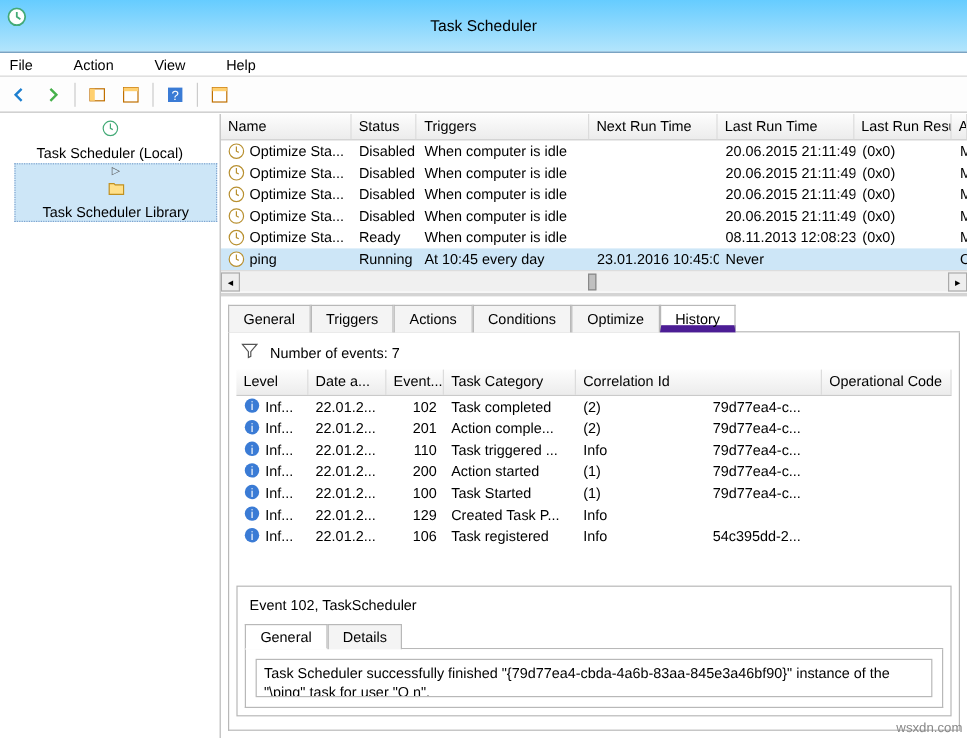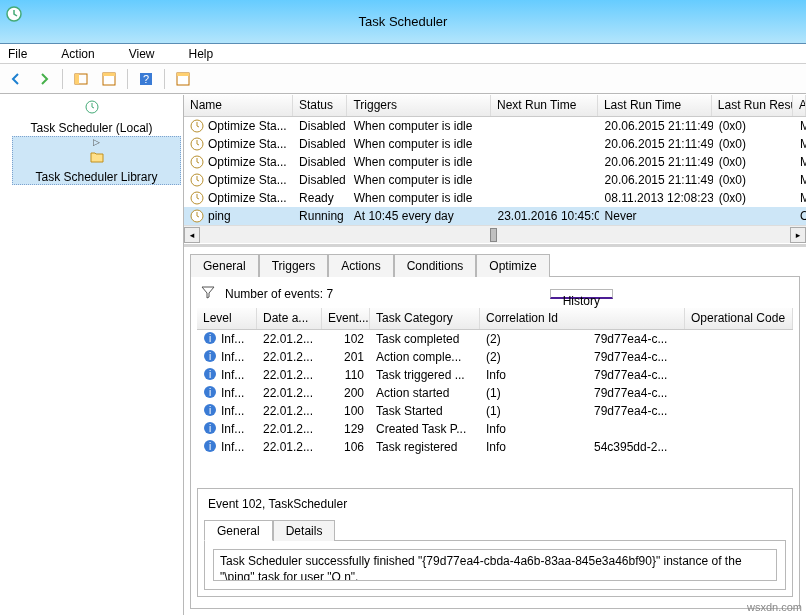--- a/index.html
+++ b/index.html
@@ -39,21 +39,21 @@
   .col-last { width: 115px; }
   .col-res { width: 82px; }
   .col-au  { flex:1; }
   .hscroll { height: 18px; background: #f0f0f0; border-top:1px solid #ddd; display:flex; align-items:center; }
   .hscroll .thumb { height:14px; width:7px; background:#c0c0c0; margin-left:290px; border:1px solid #888; }
   .hscroll .btn { width:16px; height:16px; border:1px solid #aaa; background:#eee; display:flex; align-items:center; justify-content:center; font-size:9px; }
   
   .detail { flex:1; border-top: 3px solid #d4d4d4; padding: 6px; display:flex; flex-direction:column; overflow:hidden;justify-content:flex-end;}
   .tabs { display: flex; height: 24px; border-bottom: 1px solid #b8b8b8; position:relative; }
   .tab { padding: 4px 12px 3px; border: 1px solid #b8b8b8; border-bottom: none; background: #f4f4f4; margin-right: 0px; position:relative; top:1px; cursor:default; }
-  .tab.active { background: #fff; border-bottom: 2px solid #4c1d95; z-index:2;margin-top:35px; }
+  .tab.active { background: #fff; border-bottom: 6px solid #4c1d95; z-index:2; }
   .tab-content { flex:1; border: 1px solid #b8b8b8; border-top:none; background:#fff; padding:6px; display:flex; flex-direction:column; overflow:hidden;}
   .filter-bar { display:flex; align-items:center; gap:10px; padding:2px 4px 6px; }
   
   .hist-header { display:flex; height:22px; background: linear-gradient(#fdfdfd,#ececec); border-bottom:1px solid #cacaca; }
   .hh { border-right:1px solid #dcdcdc; padding:3px 6px; overflow:hidden; white-space:nowrap; }
   .hc { padding:1px 6px; overflow:hidden; white-space:nowrap; text-overflow:ellipsis; display:flex; align-items:center; gap:4px;}
   .hist-row { display:flex; height:18px; align-items:center; }
   .hcol-lvl { width:60px; }
   .hcol-date { width:65px; }
   .hcol-eid { width:48px; text-align:left;}

